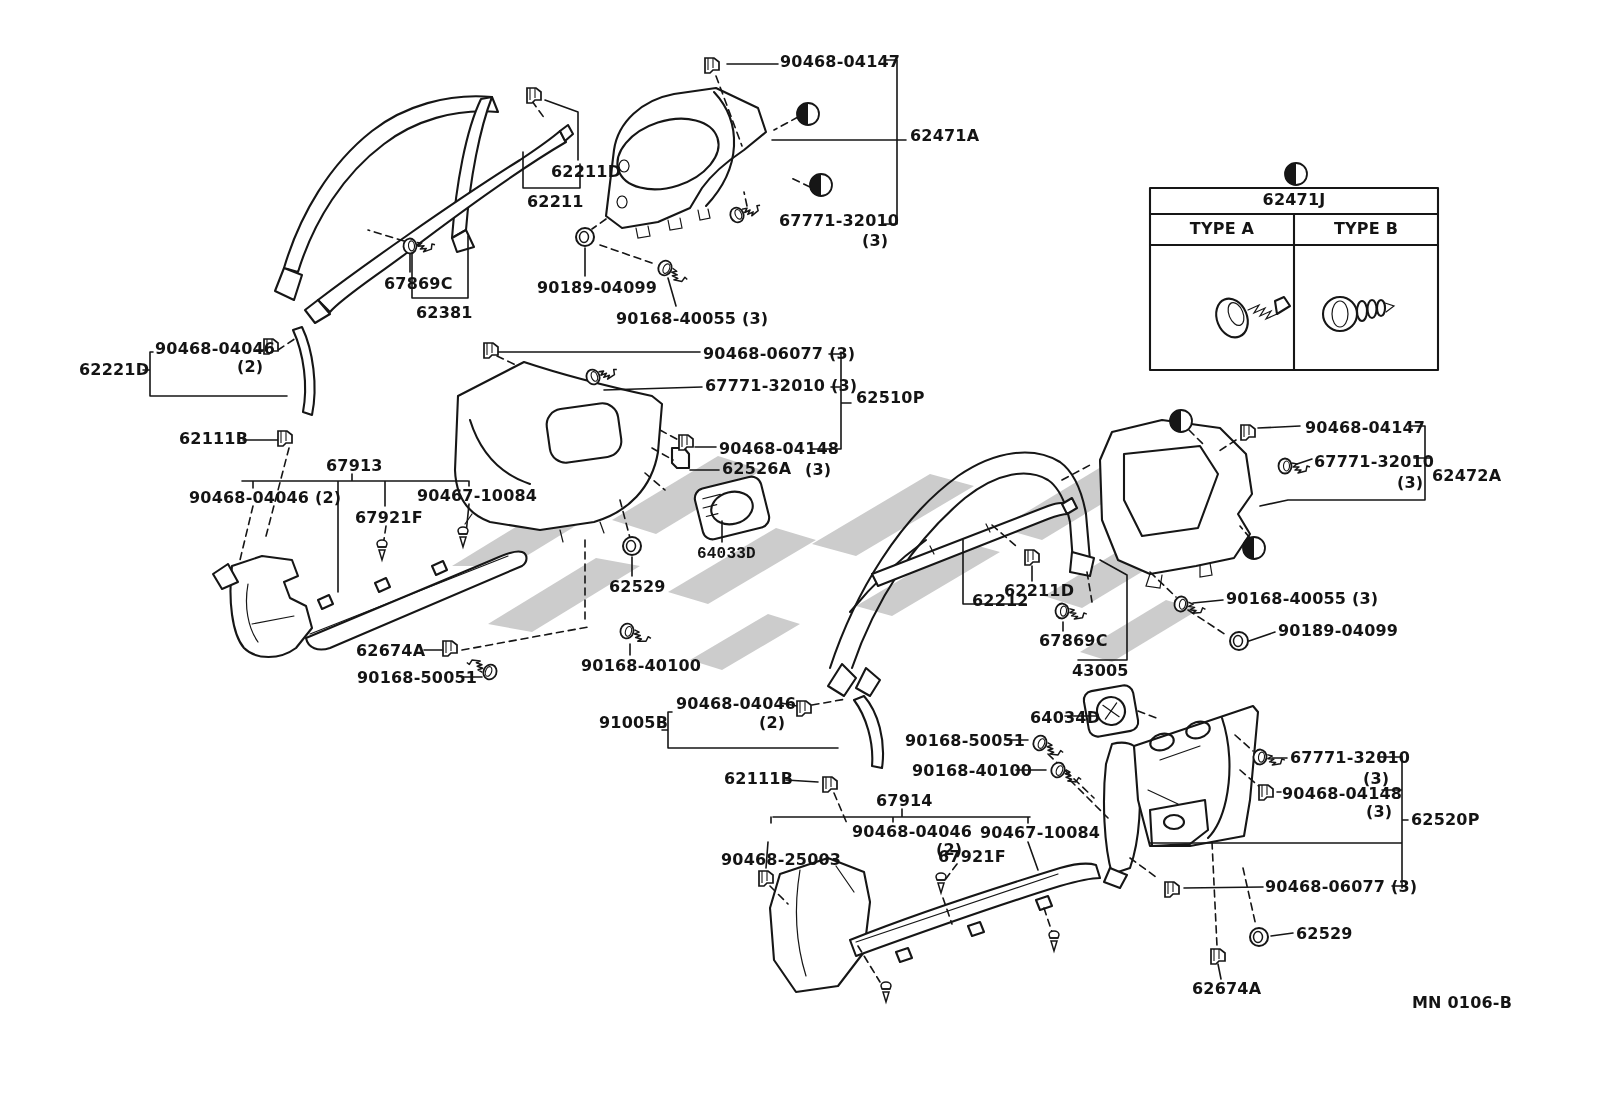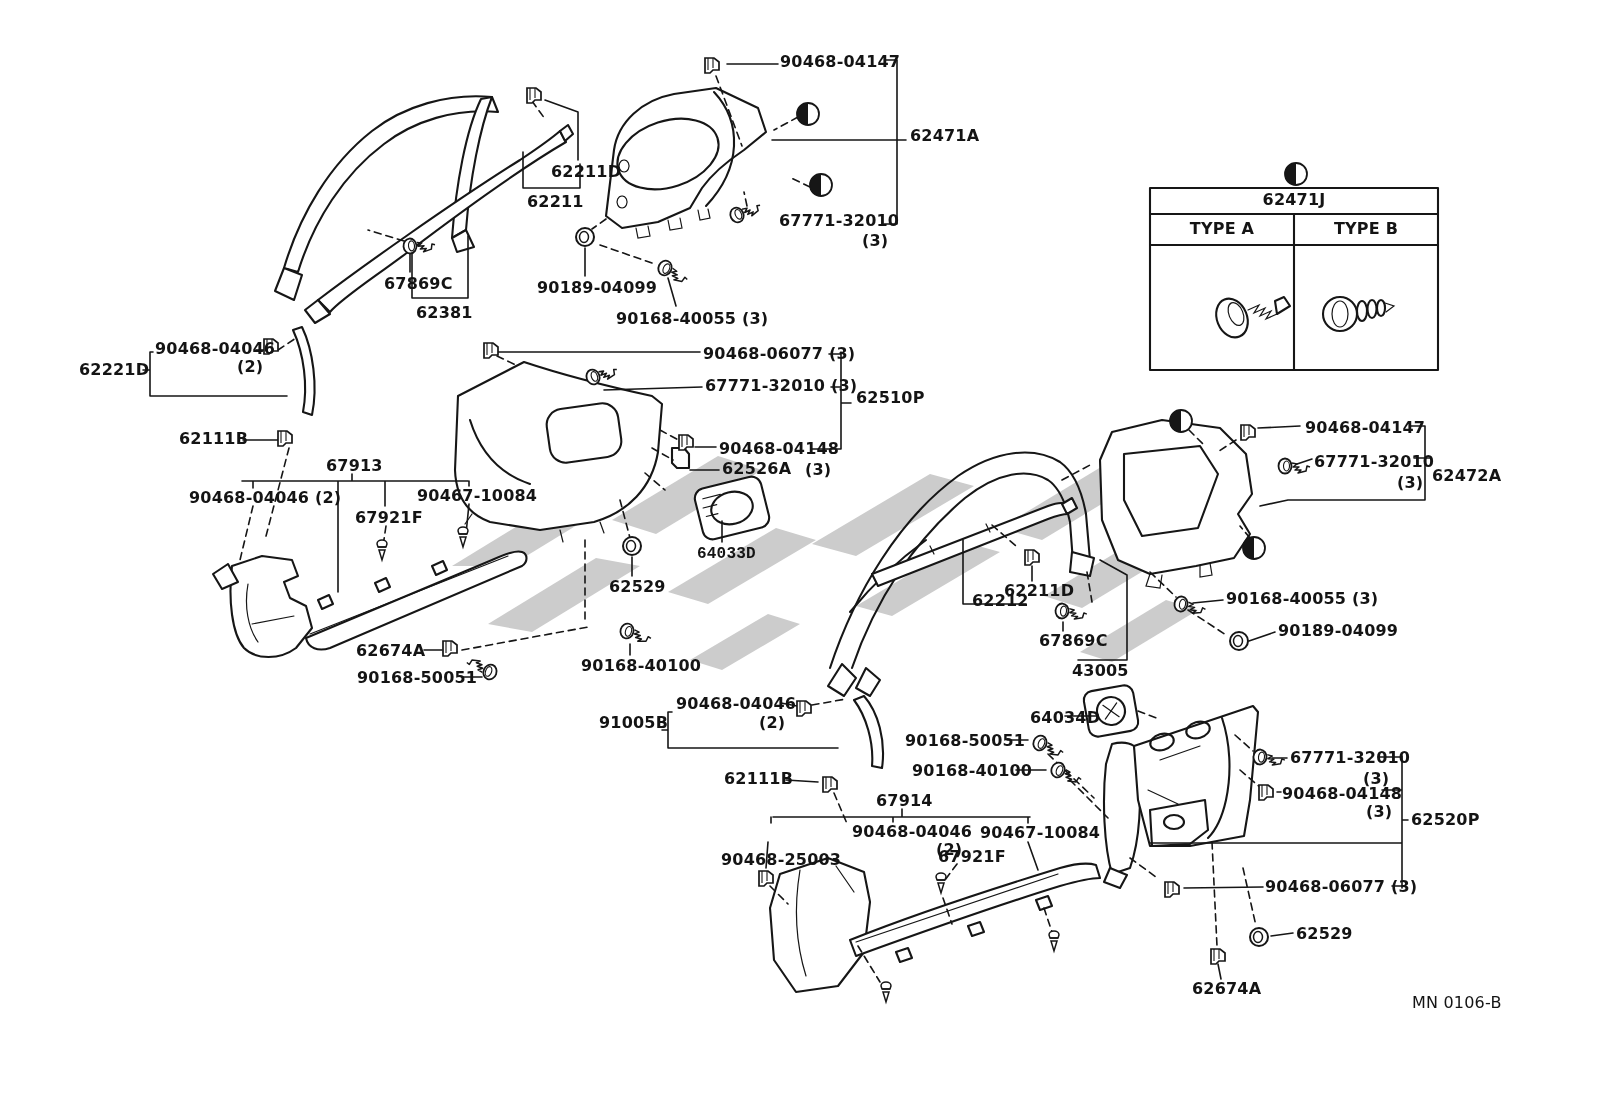--- a/index.html
+++ b/index.html
@@ -332,15 +332,15 @@
       <div class="lbl" style="left: 1290px; top: 750px;">67771-32010</div>
       <div class="lbl" style="left: 1363px; top: 771px;">(3)</div>
       <div class="lbl" style="left: 1282px; top: 786px;">90468-04148</div>
       <div class="lbl" style="left: 1366px; top: 804px;">(3)</div>
       <div class="lbl" style="left: 1411px; top: 812px;">62520P</div>
       <div class="lbl" style="left: 1265px; top: 879px;">90468-06077 (3)</div>
       <div class="lbl" style="left: 1296px; top: 926px;">62529</div>
       <div class="lbl" style="left: 1192px; top: 981px;">62674A</div>
     </div>
 
-<div class="lbl" style="left:1412px;top:995px;font-weight:400">MN 0106-B</div>
+<div class="lbl" style="left:1412px;top:995px;font-weight:700">MN 0106-B</div>
 
 </div>
 
 </body></html>

